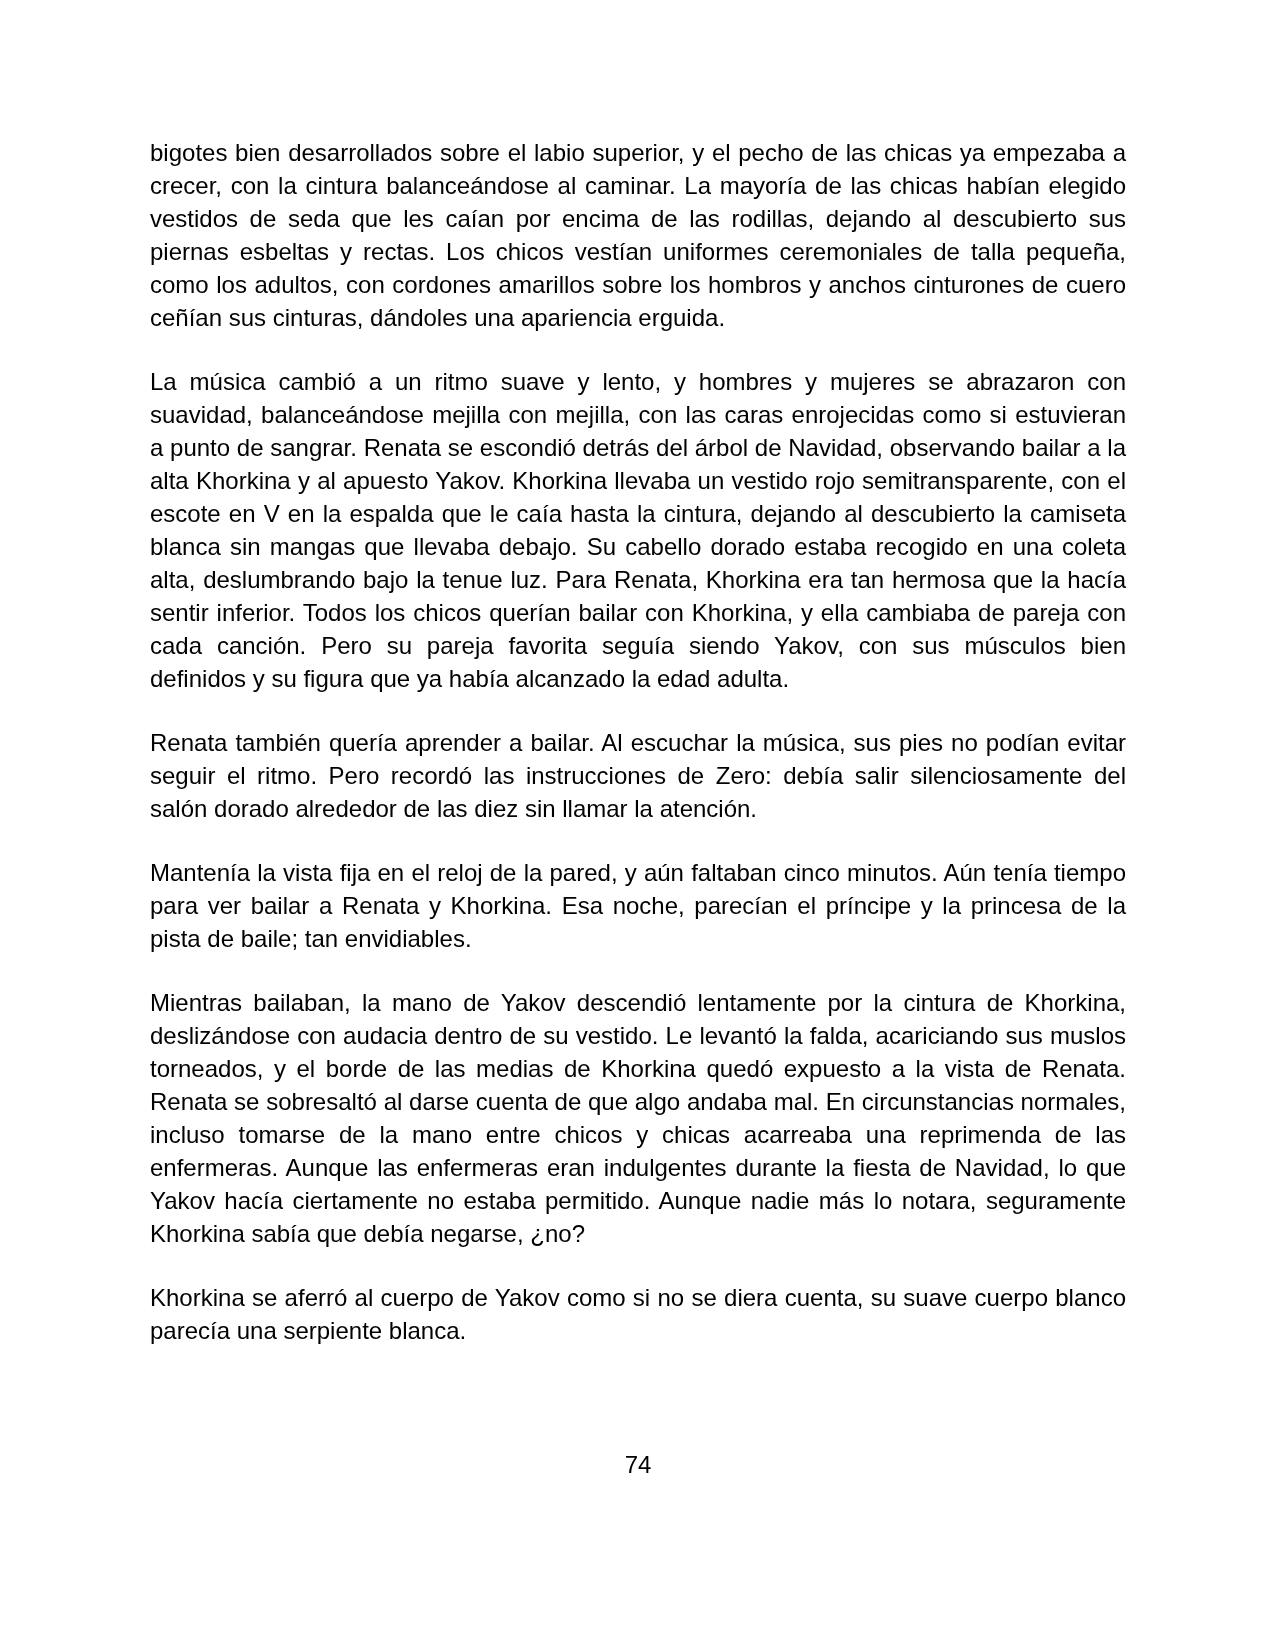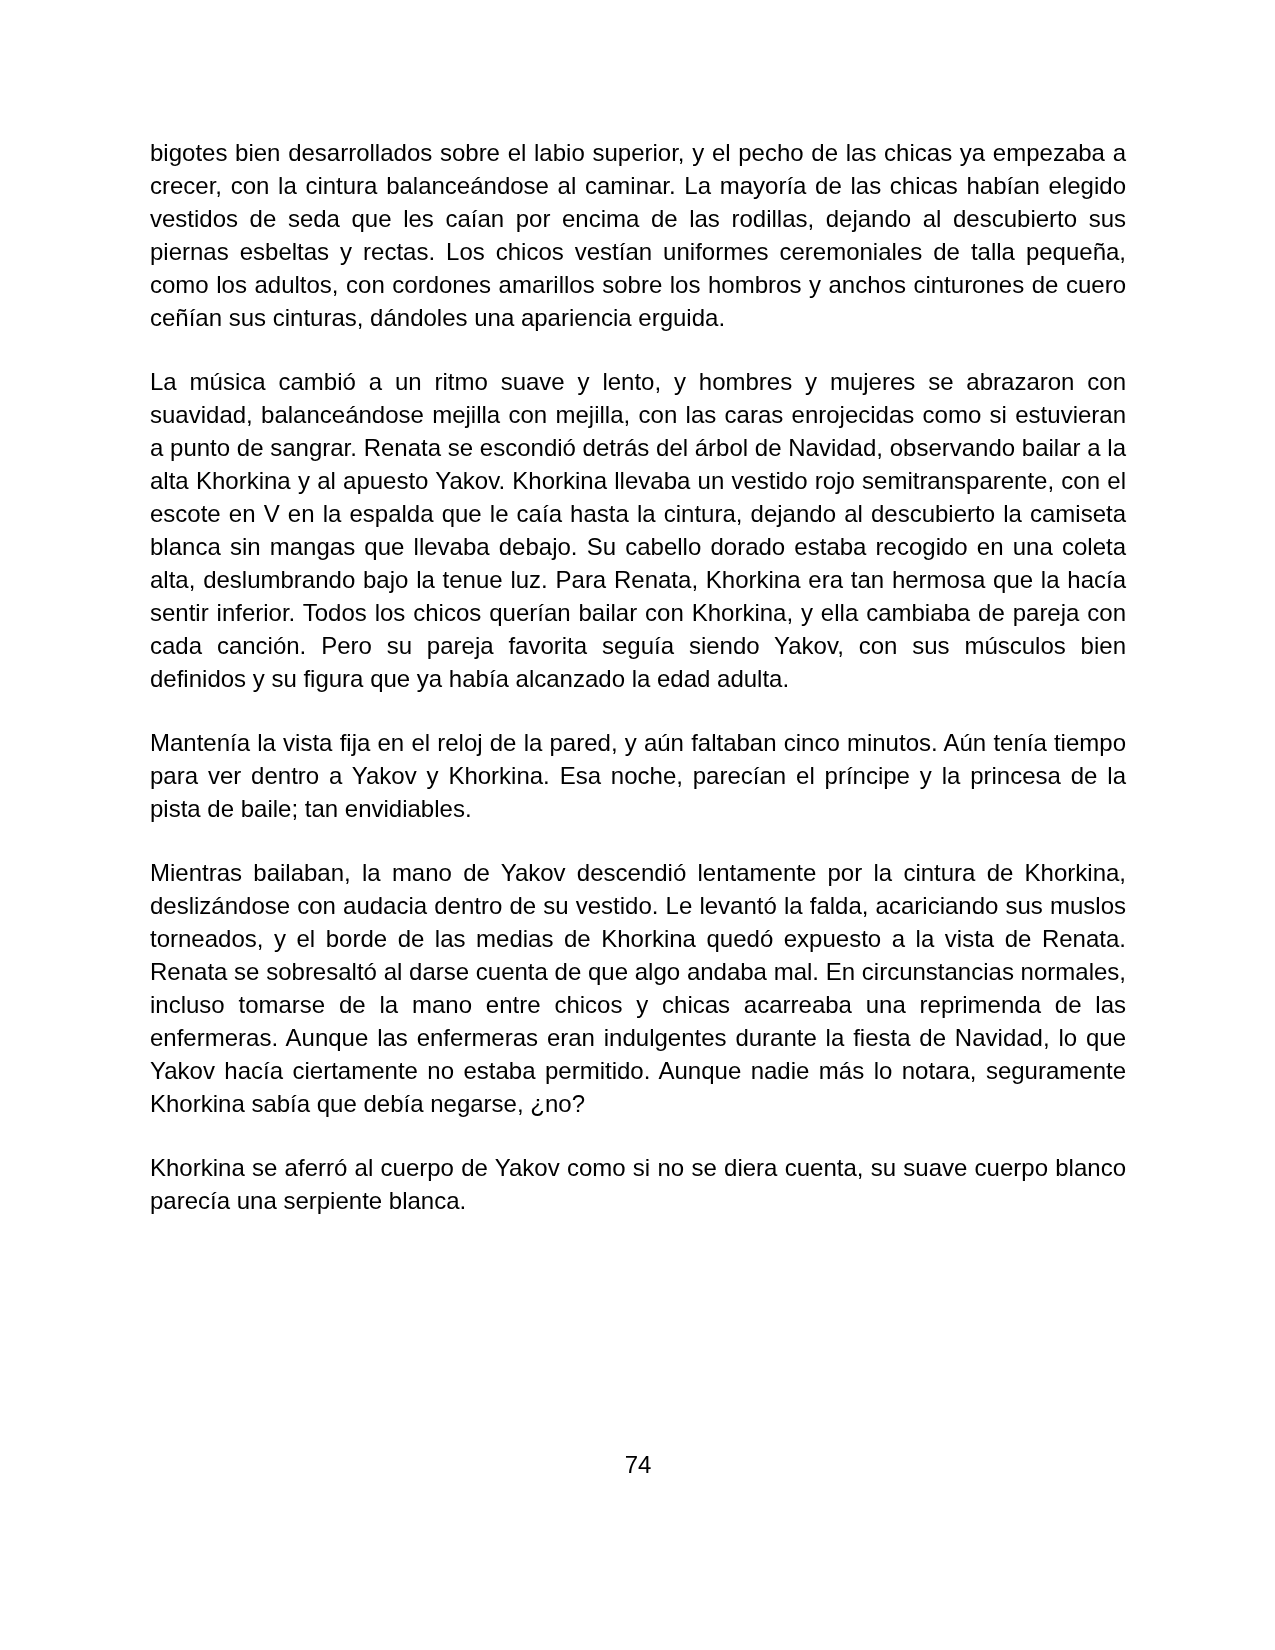--- a/index.html
+++ b/index.html
@@ -46,20 +46,21 @@
     color: #000000;
   }
 </style>
 </head>
 <body>
 
 <div class="page">
   <div class="text-block">
     <p>bigotes bien desarrollados sobre el labio superior, y el pecho de las chicas ya empezaba a crecer, con la cintura balanceándose al caminar. La mayoría de las chicas habían elegido vestidos de seda que les caían por encima de las rodillas, dejando al descubierto sus piernas esbeltas y rectas. Los chicos vestían uniformes ceremoniales de talla pequeña, como los adultos, con cordones amarillos sobre los hombros y anchos cinturones de cuero ceñían sus cinturas, dándoles una apariencia erguida.</p>
     <p>La música cambió a un ritmo suave y lento, y hombres y mujeres se abrazaron con suavidad, balanceándose mejilla con mejilla, con las caras enrojecidas como si estuvieran a punto de sangrar. Renata se escondió detrás del árbol de Navidad, observando bailar a la alta Khorkina y al apuesto Yakov. Khorkina llevaba un vestido rojo semitransparente, con el escote en V en la espalda que le caía hasta la cintura, dejando al descubierto la camiseta blanca sin mangas que llevaba debajo. Su cabello dorado estaba recogido en una coleta alta, deslumbrando bajo la tenue luz. Para Renata, Khorkina era tan hermosa que la hacía sentir inferior. Todos los chicos querían bailar con Khorkina, y ella cambiaba de pareja con cada canción. Pero su pareja favorita seguía siendo Yakov, con sus músculos bien definidos y su figura que ya había alcanzado la edad adulta.</p>
-    <p>Mantenía la vista fija en el reloj de la pared, y aún faltaban cinco minutos. Aún tenía tiempo para ver dentro a Yakov y Khorkina. Esa noche, parecían el príncipe y la princesa de la pista de baile; tan envidiables.</p>
+    <p>Renata también quería aprender a bailar. Al escuchar la música, sus pies no podían evitar seguir el ritmo. Pero recordó las instrucciones de Zero: debía salir silenciosamente del salón dorado alrededor de las diez sin llamar la atención.</p>
+    <p>Mantenía la vista fija en el reloj de la pared, y aún faltaban cinco minutos. Aún tenía tiempo para ver bailar a Renata y Khorkina. Esa noche, parecían el príncipe y la princesa de la pista de baile; tan envidiables.</p>
     <p>Mientras bailaban, la mano de Yakov descendió lentamente por la cintura de Khorkina, deslizándose con audacia dentro de su vestido. Le levantó la falda, acariciando sus muslos torneados, y el borde de las medias de Khorkina quedó expuesto a la vista de Renata. Renata se sobresaltó al darse cuenta de que algo andaba mal. En circunstancias normales, incluso tomarse de la mano entre chicos y chicas acarreaba una reprimenda de las enfermeras. Aunque las enfermeras eran indulgentes durante la fiesta de Navidad, lo que Yakov hacía ciertamente no estaba permitido. Aunque nadie más lo notara, seguramente Khorkina sabía que debía negarse, ¿no?</p>
     <p>Khorkina se aferró al cuerpo de Yakov como si no se diera cuenta, su suave cuerpo blanco parecía una serpiente blanca.</p>
   </div>
   <div class="page-footer">
     <span>74</span>
   </div>
 </div>
 
 </body></html>

